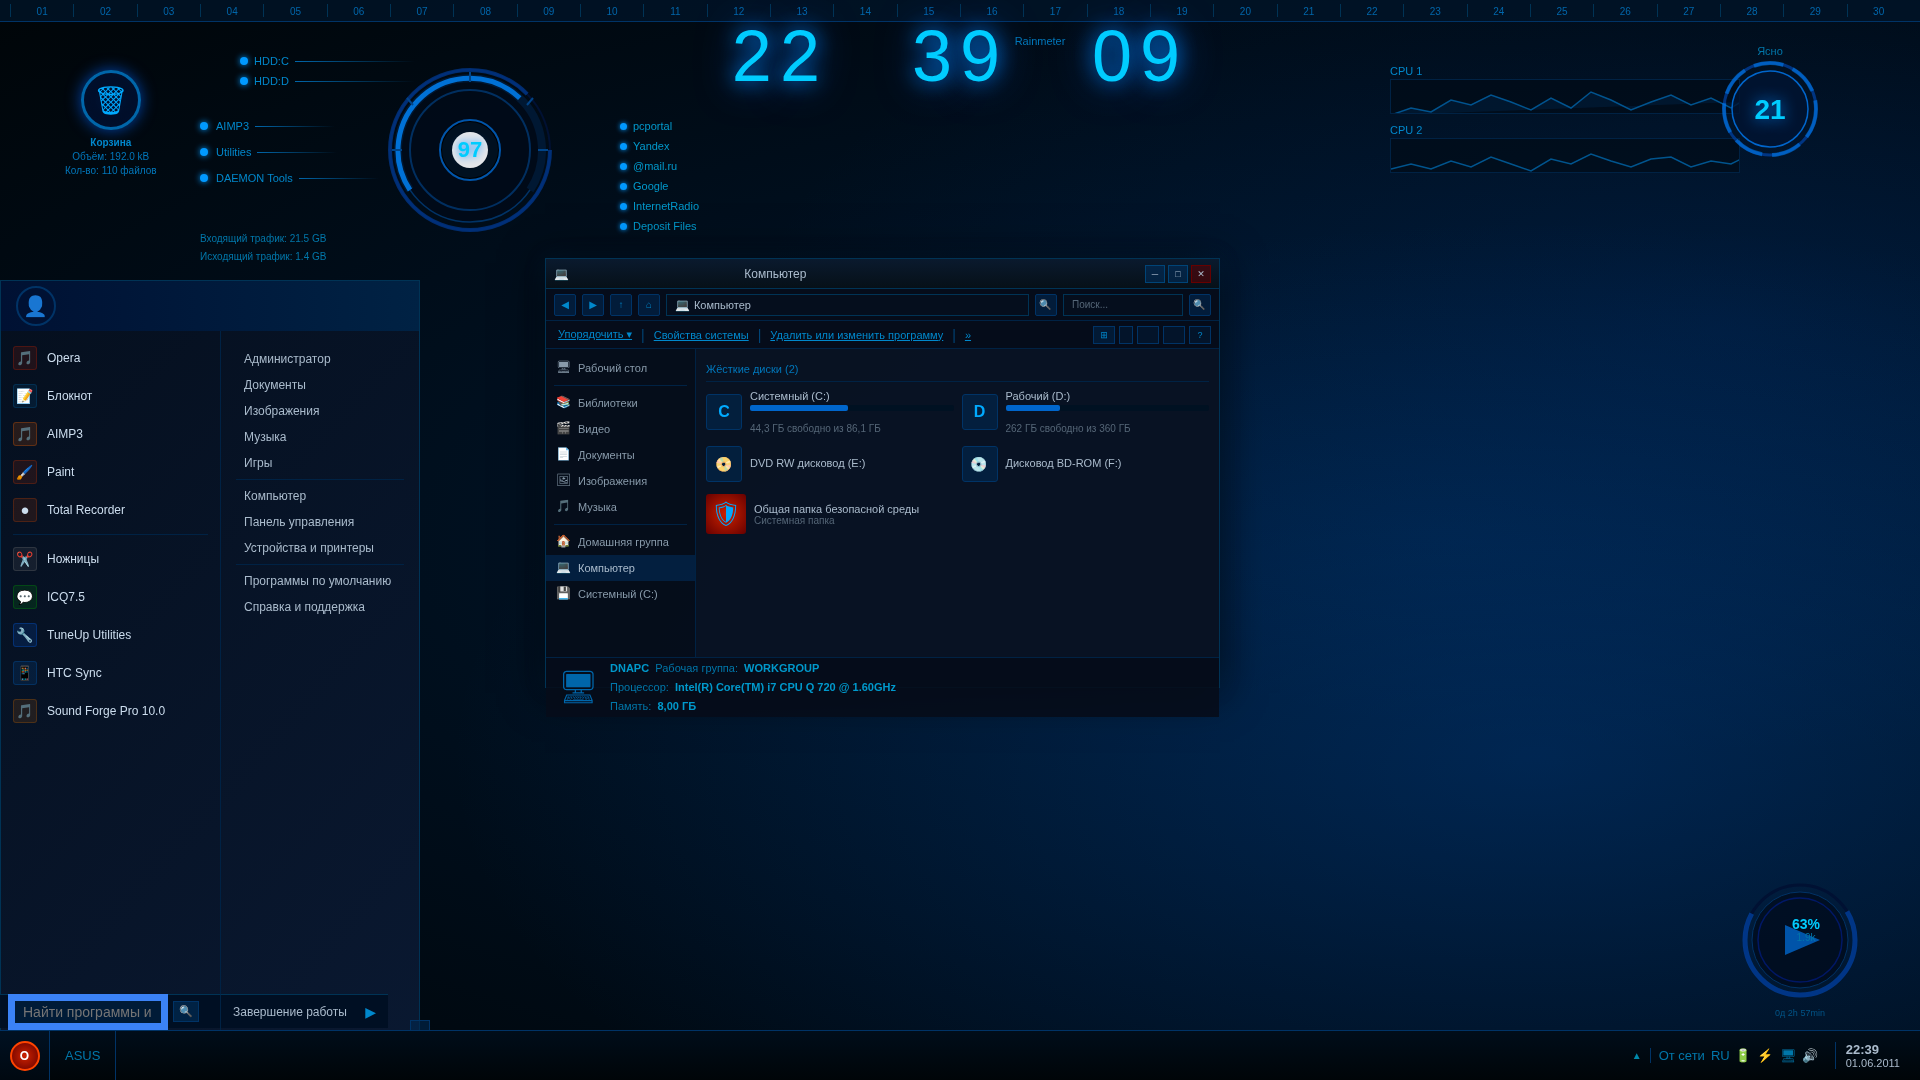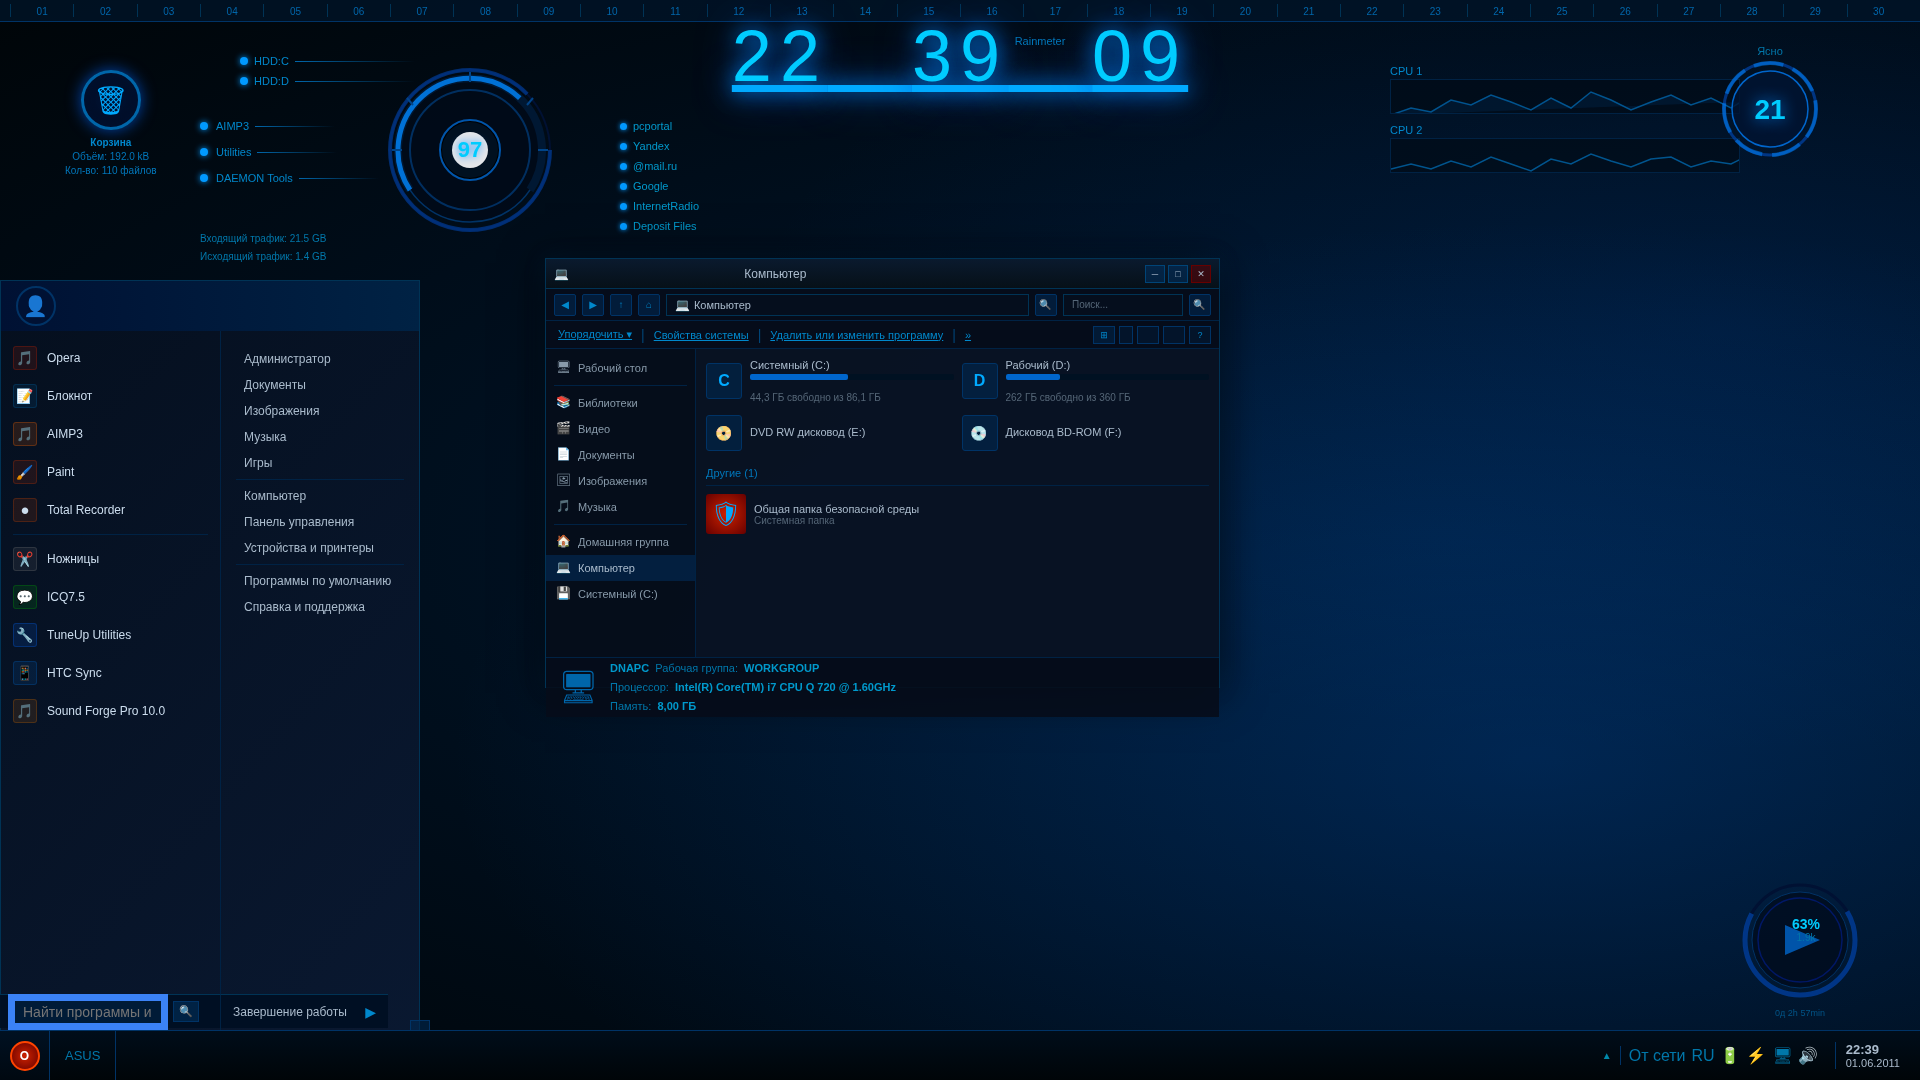--- a/index.html
+++ b/index.html
@@ -57,21 +57,20 @@
     }
 
     
     .clock-widget {
       position: absolute;
       top: 15px;
       left: 50%;
       transform: translateX(-50%);
       z-index: 10;
       text-align: center;
-      text-decoration: underline;
     }
     .clock-time {
       font-size: 72px;
       font-weight: 100;
       color: #00ccff;
       letter-spacing: 8px;
       text-shadow: 0 0 20px #0088ff, 0 0 40px #0044aa;
       font-family: 'Segoe UI Light', sans-serif;
     }
 
@@ -688,21 +687,21 @@
     
     
     .notif-area {
       display: flex;
       align-items: center;
       gap: 6px;
       padding: 0 8px;
       border-left: 1px solid #003366;
     }
     .notif-icon {
-      font-size: 16px;
+      font-size: 13px;
       color: #0077aa;
       cursor: pointer;
     }
 
     
     .sys-tray {
       display: flex;
       align-items: center;
       gap: 10px;
       padding: 0 10px;
@@ -1073,20 +1072,21 @@
     <span>Компьютер</span>
   </div>
         <div class="sidebar-item">
     <span class="sidebar-item-icon">💾</span>
     <span>Системный (C:)</span>
   </div>
       </div>
 
     <div class="window-content">
 
+      <div class="section-header">Жёсткие диски (2)</div>
       <div class="disk-grid" id="disk-grid">
           <div class="disk-item">
     <div class="disk-letter">C</div>
     <div class="disk-info">
       <div class="disk-name">Системный (C:)</div>
       <div class="disk-bar">
         <div class="disk-bar-fill" style="width:48%"></div>
       </div>
       <div class="disk-space">44,3 ГБ свободно из 86,1 ГБ</div>
     </div>
@@ -1111,21 +1111,20 @@
     </div>
   </div>
           <div class="disk-item">
     <div class="drive-icon">💿</div>
     <div class="disk-info">
       <div class="disk-name">Дисковод BD-ROM (F:)</div>
     </div>
   </div>
         </div>
 
-      <div class="section-header">Другие (1)</div>
       <div id="other-grid">
           <div class="other-item">
     <div style="width:40px;height:40px;background:radial-gradient(circle,#cc2200,#660000);border-radius:3px;display:flex;align-items:center;justify-content:center;font-size:24px;flex-shrink:0;">🛡</div>
     <div class="other-info">
       <div class="title">Общая папка безопасной среды</div>
       <div class="subtitle">Системная папка</div>
     </div>
   </div>
         </div>
     </div>

